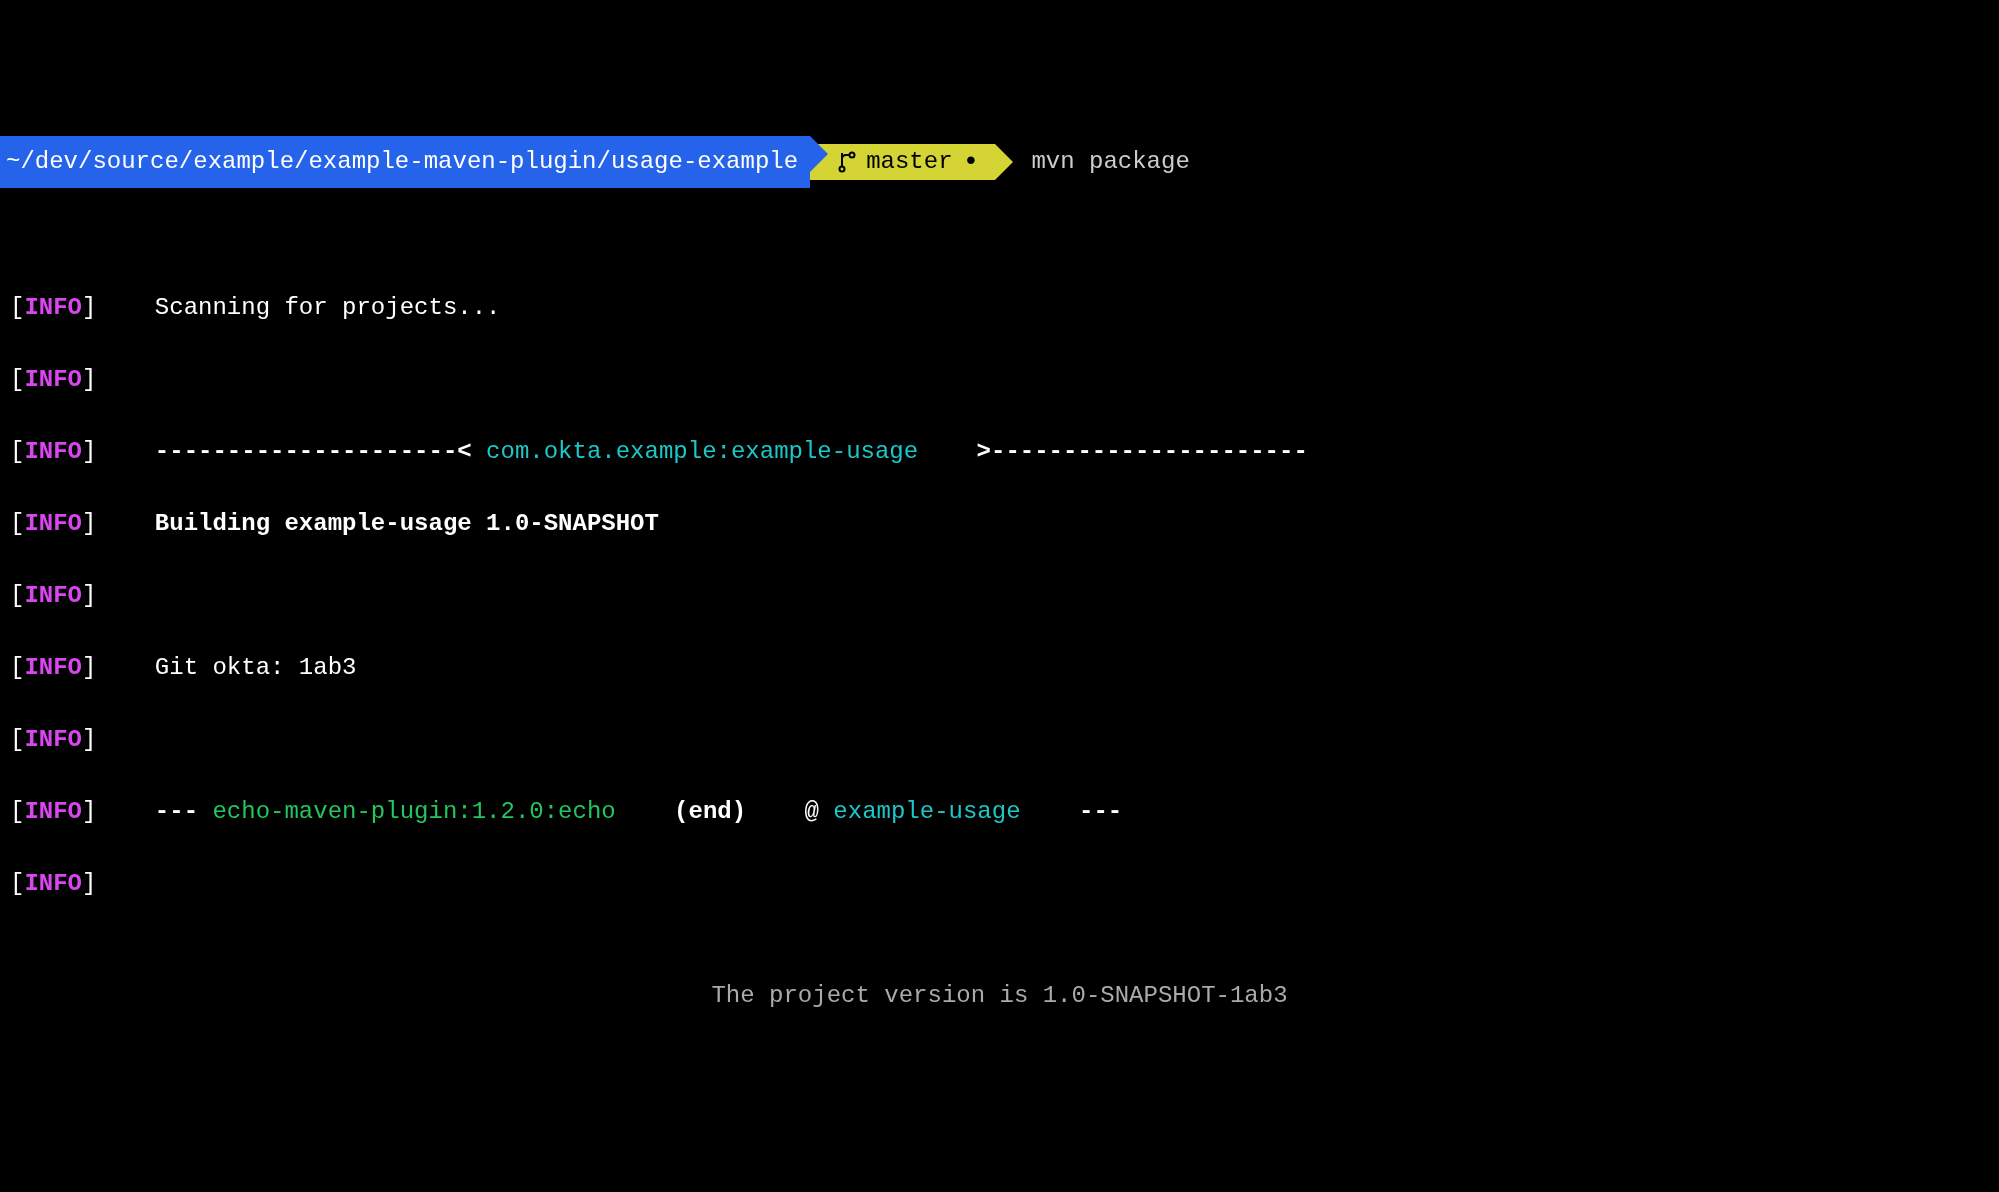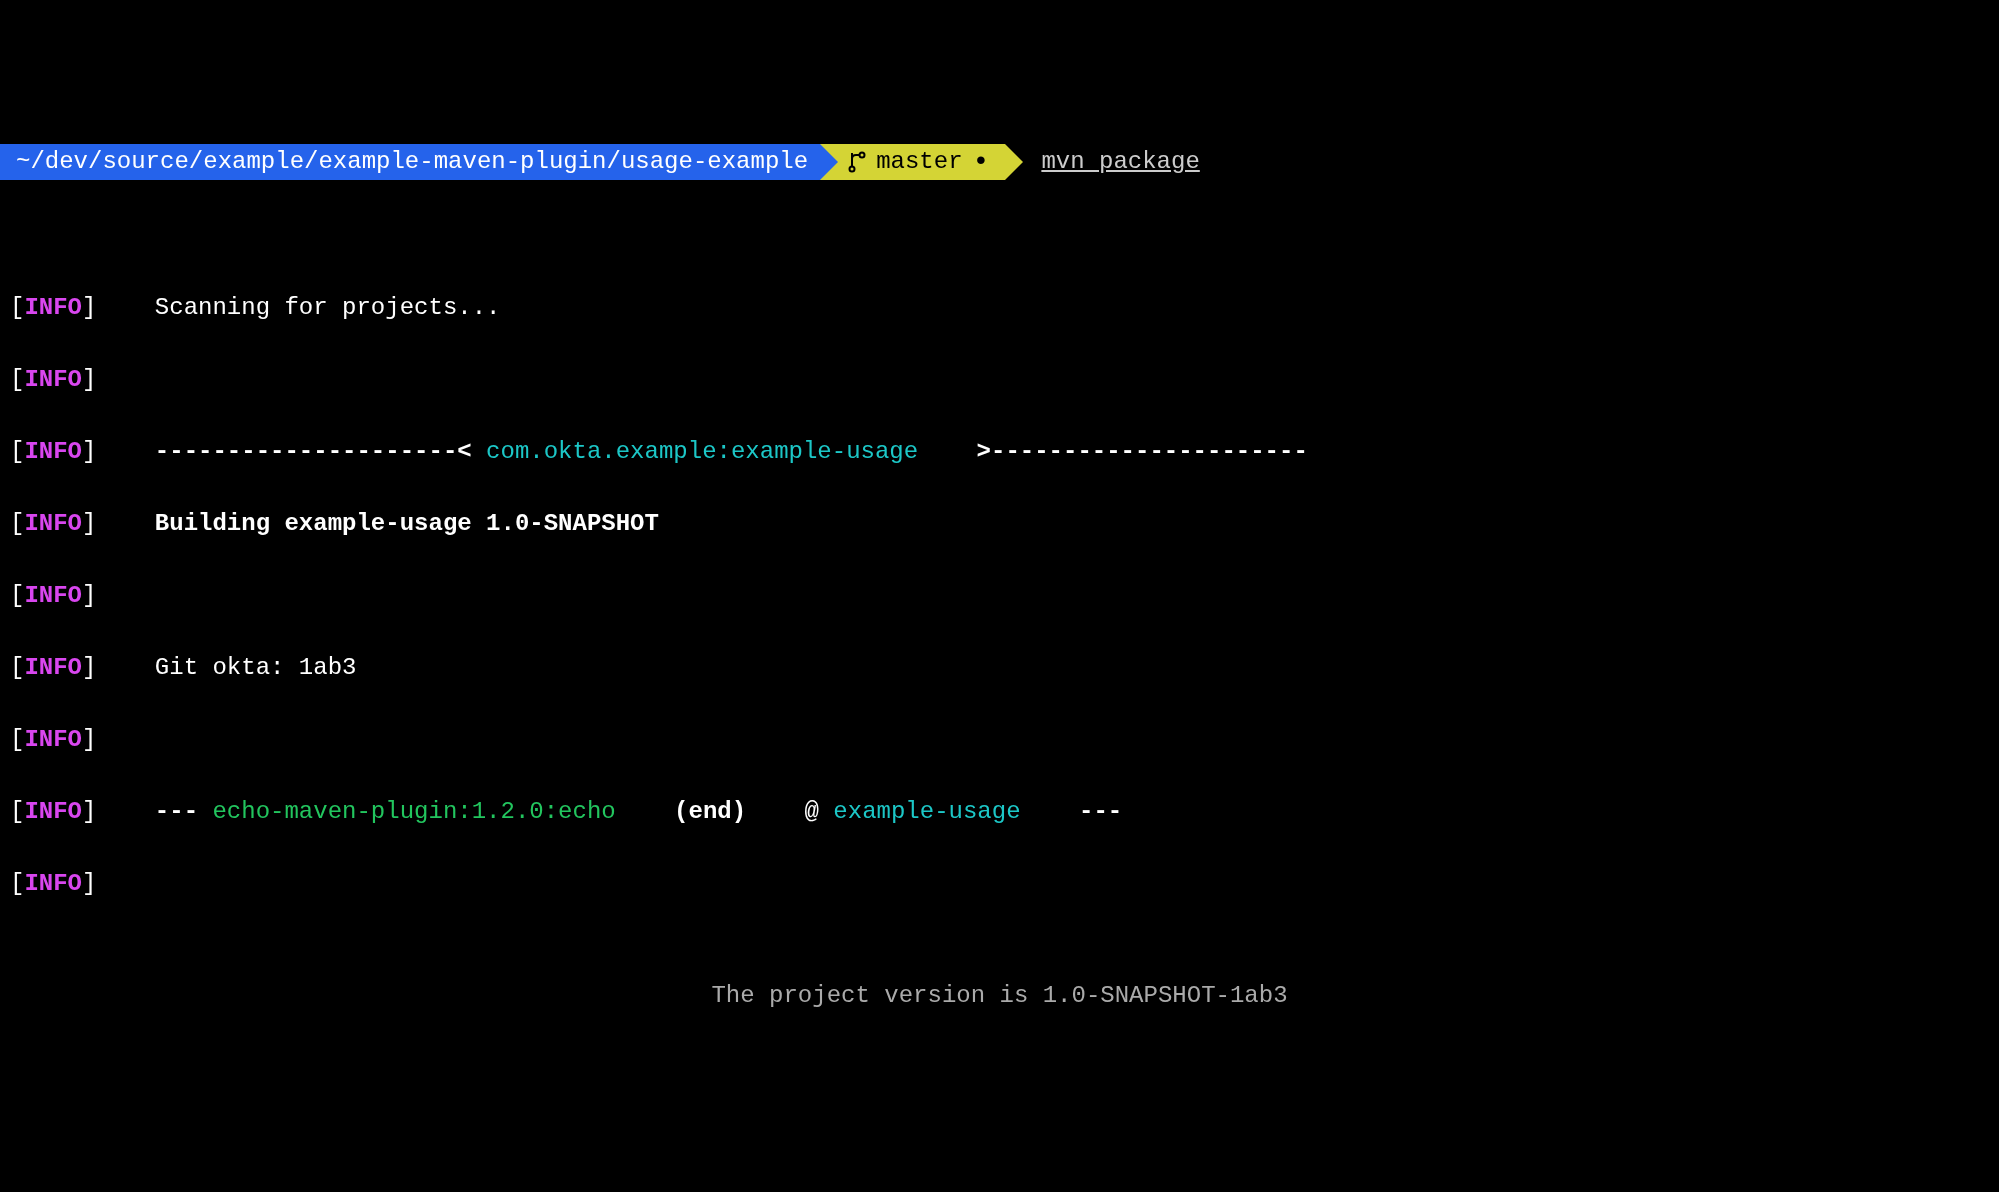--- a/index.html
+++ b/index.html
@@ -16,23 +16,23 @@
     .prompt-bar {
       display: flex;
       align-items: center;
       height: 36px;
       font-size: 24px;
       margin-bottom: 2px;
     }
     .prompt-path {
       background: #2563eb;
       color: #fff;
-      padding: 2px 12px 2px 16px;
+      padding: 2px 12px 2px 6px;
       position: relative;
-      height: 36px;
+      height: 52px;
       display: flex;
       align-items: center;
     }
     .prompt-path::after {
       content: '';
       position: absolute;
       right: -18px;
       top: 0;
       width: 0;
       height: 0;
@@ -65,21 +65,20 @@
     .git-icon {
       display: inline-flex;
       align-items: center;
     }
     .prompt-cmd {
       color: #ccc;
       padding-left: 36px;
       height: 36px;
       display: flex;
       align-items: center;
-      text-decoration: underline;
     }
     .term {
       padding: 0 10px;
     }
     .line {
       display: block;
     }
     .bracket { color: #fff; }
     .info { color: #d946ef; font-weight: bold; }
     .white { color: #fff; margin-left: 44px; }

